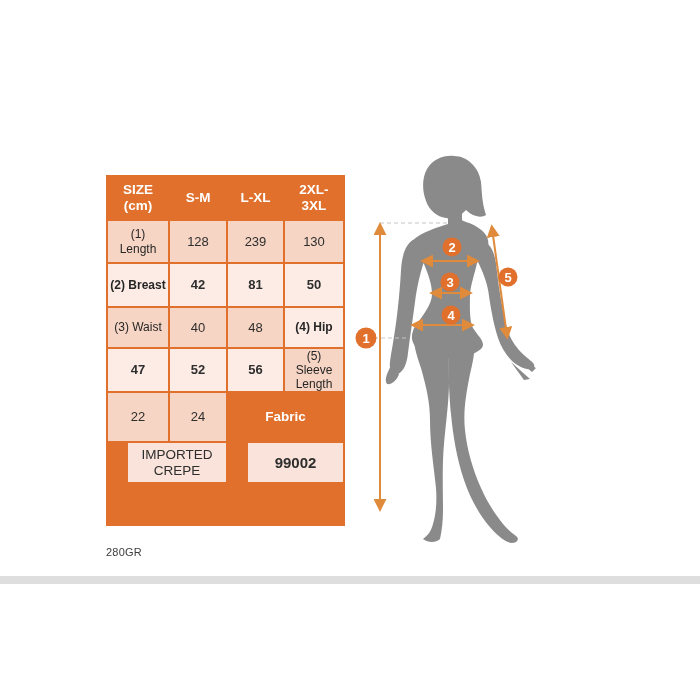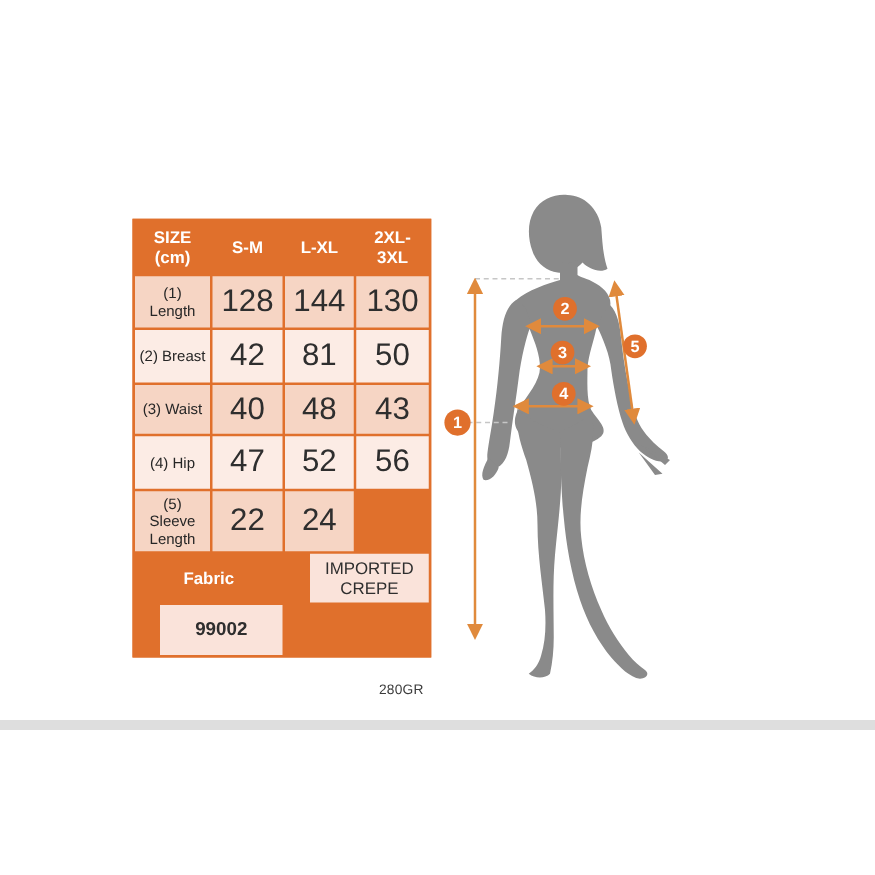--- a/index.html
+++ b/index.html
@@ -21,32 +21,32 @@
   }
   .cell{
     display:flex;align-items:center;justify-content:center;
     text-align:center;white-space:pre-line;line-height:1.18;
   }
   .th{
     background:var(--accent-orange,#e0702c);
     color:#ffffff;font-weight:bold;font-size:13.5px;
   }
   .lbl{font-size:12px;color:#262626;}
-  .val{font-size:25px;color:#2e2e2e;}
+  .val{font-size:13px;color:#2e2e2e;}
   .rd{background:var(--row-dark,#f6d5c4);}
-  .rl{background:var(--row-light,#fcece5);}
+  .rl{background:var(--row-light,#fcece5);font-weight:bold;}
   .rf{background:var(--row-footer,#fae3da);margin-left:20px;}
   .span2{grid-column:span 2;}
   .fab{font-size:13.5px;color:#2e2e2e;}
   .code{font-size:15px;color:#2e2e2e;font-weight:bold;}
 
   
   .weight-note{
     position:absolute;left:106px;top:546px;width:233px;
-    text-align:right;font-size:11px;color:#3c3c3c;letter-spacing:.2px;
+    text-align:left;font-size:11px;color:#3c3c3c;letter-spacing:.2px;
   }
   .divider-strip{
     position:absolute;left:0;top:576px;width:700px;height:8px;
     background:var(--divider-gray,#dedede);
   }
 
   
   .figure-svg{position:absolute;left:350px;top:140px;width:210px;height:410px;}
   .body{fill:var(--silhouette-gray,#8a8a8a);}
   .ann-line{stroke:var(--arrow-orange,#e08a3c);stroke-width:2;fill:none;}
@@ -67,32 +67,31 @@
     <div class="cell th">SIZE
 (cm)</div>
     <div class="cell th">S-M</div>
     <div class="cell th">L-XL</div>
     <div class="cell th">2XL-
 3XL</div>
 
     <div class="cell lbl rd">(1)
 Length</div>
     <div class="cell val rd">128</div>
-    <div class="cell val rd">144</div>
+    <div class="cell val rd">239</div>
     <div class="cell val rd">130</div>
 
     <div class="cell lbl rl">(2) Breast</div>
     <div class="cell val rl">42</div>
     <div class="cell val rl">81</div>
     <div class="cell val rl">50</div>
 
     <div class="cell lbl rd">(3) Waist</div>
     <div class="cell val rd">40</div>
     <div class="cell val rd">48</div>
-    <div class="cell val rd">43</div>
 
     <div class="cell lbl rl">(4) Hip</div>
     <div class="cell val rl">47</div>
     <div class="cell val rl">52</div>
     <div class="cell val rl">56</div>
 
     <div class="cell lbl rd">(5)
 Sleeve
 Length</div>
     <div class="cell val rd">22</div>

